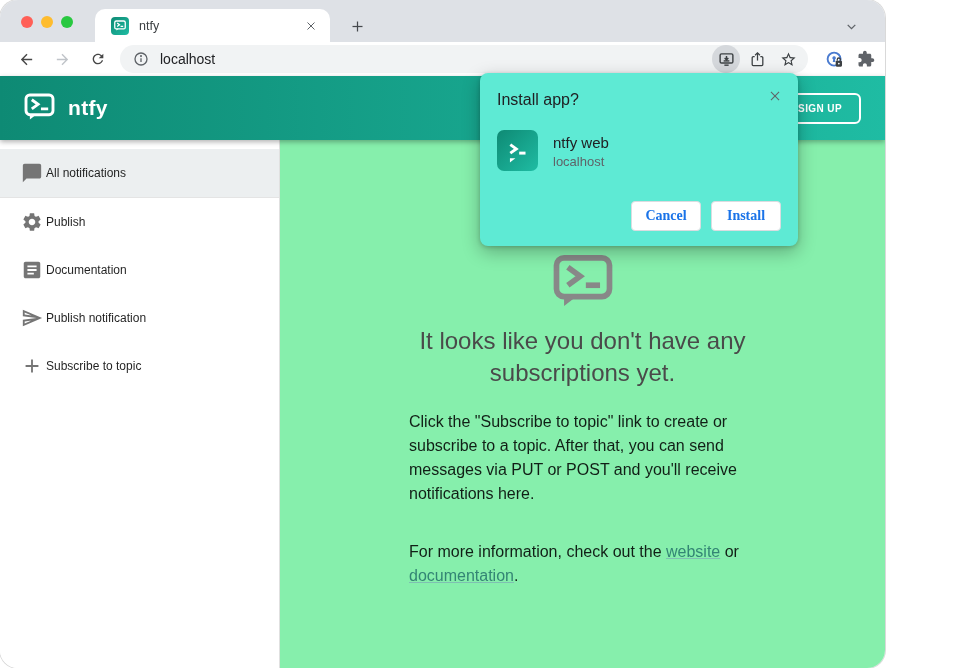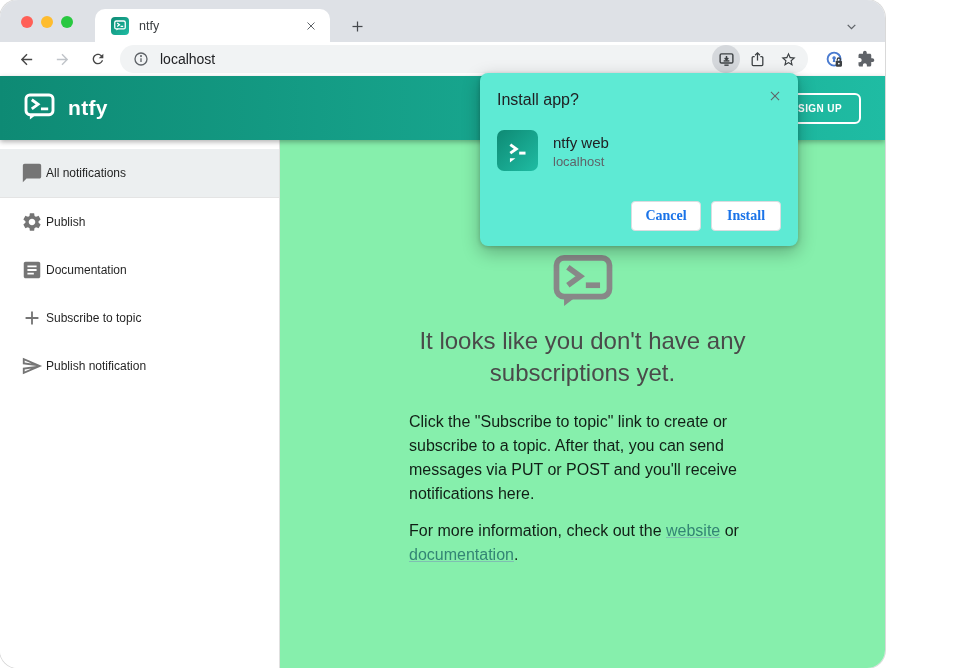--- a/index.html
+++ b/index.html
@@ -139,21 +139,21 @@
     margin-top: 14px; max-width: 380px;
     font-size: 24px; line-height: 1.33;
     color: #4a4a4a; text-align: center; font-weight: 400;
   }
   .empty-col { width: 347px; }
   .empty-para {
     margin-top: 21px;
     font-size: 16px; line-height: 1.5;
     color: rgba(0,0,0,0.87); text-align: left;
   }
-  .empty-para + .empty-para { margin-top: 13px; }
+  .empty-para + .empty-para { margin-top: 34px; }
   a.teal-link { color: #338574; text-decoration: underline; text-decoration-color: #7fbfb2; cursor: pointer; }
 
   
   .dialog {
     position: absolute; left: 480px; top: 73px;
     width: 318px; height: 173px;
     background: #5eead4; border-radius: 8px;
     box-shadow: 0 6px 18px rgba(0,0,0,0.28), 0 1px 4px rgba(0,0,0,0.18);
     z-index: 20; padding: 15px 17px;
   }
@@ -356,33 +356,33 @@
           <svg width="22" height="22" viewBox="0 0 24 24" fill="currentColor">
               <path d="M19 3H5c-1.1 0-2 .9-2 2v14c0 1.1.9 2 2 2h14c1.1 0 2-.9 2-2V5c0-1.1-.9-2-2-2zm-5 14H7v-2h7v2zm3-4H7v-2h10v2zm0-4H7V7h10v2z"></path>
             </svg>
         </span>
         <span class="s-label">Documentation</span>
       </div>
 
       <div class="side-item">
         <span class="s-icon">
           <svg width="22" height="22" viewBox="0 0 24 24" fill="currentColor">
+              <path d="M4 6.03l7.51 3.22-7.52-1 .01-2.22m7.5 8.72L4 17.97v-2.22l7.51-1M2.01 3L2 10l15 2-15 2 .01 7L23 12 2.01 3z"></path>
+            </svg>
+        </span>
+        <span class="s-label">Publish notification</span>
+      </div>
+
+      <div class="side-item">
+        <span class="s-icon">
+          <svg width="22" height="22" viewBox="0 0 24 24" fill="currentColor">
               <path d="M19 13h-6v6h-2v-6H5v-2h6V5h2v6h6v2z"></path>
             </svg>
         </span>
         <span class="s-label">Subscribe to topic</span>
-      </div>
-
-      <div class="side-item">
-        <span class="s-icon">
-          <svg width="22" height="22" viewBox="0 0 24 24" fill="currentColor">
-              <path d="M4 6.03l7.51 3.22-7.52-1 .01-2.22m7.5 8.72L4 17.97v-2.22l7.51-1M2.01 3L2 10l15 2-15 2 .01 7L23 12 2.01 3z"></path>
-            </svg>
-        </span>
-        <span class="s-label">Publish notification</span>
       </div>
     </div>
 
     <div class="main">
       <span class="empty-logo">
         <svg width="64" height="53" viewBox="0 0 64 56" fill="none" stroke="currentColor" stroke-width="6">
           <rect x="4" y="4" width="56" height="41" rx="8"></rect>
           <path d="M12 44 L12 55 L26 44" fill="currentColor" stroke="none"></path>
           <polyline points="16,14 29,23.5 16,33"></polyline>
           <line x1="35" y1="33" x2="50" y2="33"></line>

